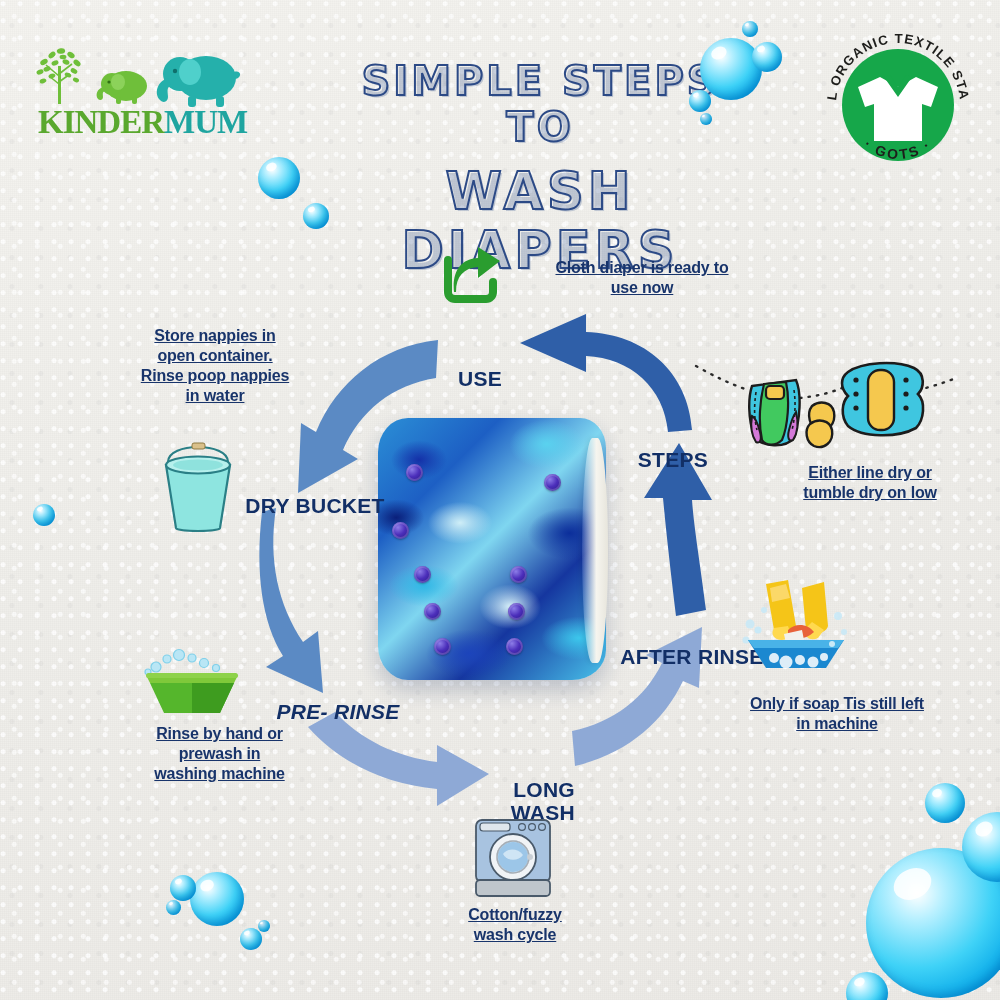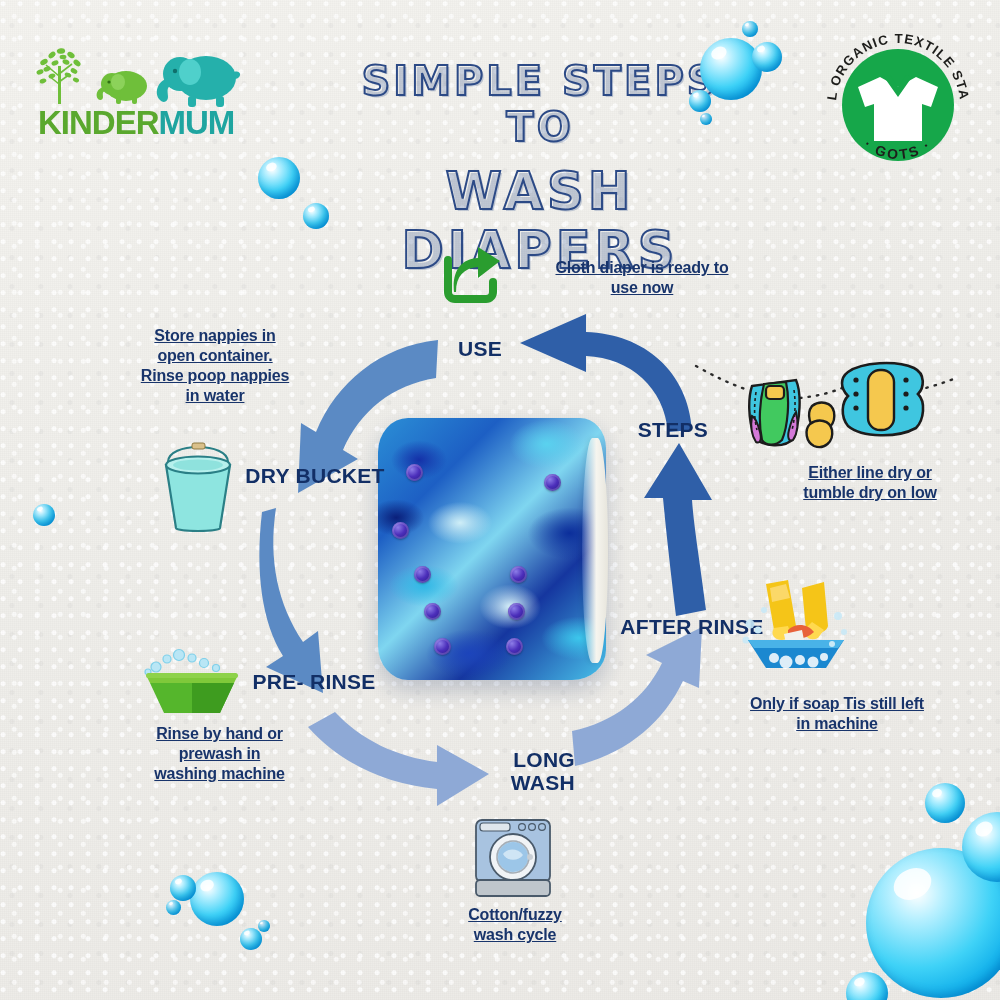--- a/index.html
+++ b/index.html
@@ -26,41 +26,41 @@
   }
   .abs{position:absolute;}
 
   
   .desc{
     color:#18346b;font-weight:700;font-size:16px;line-height:1.25;
     text-align:center;letter-spacing:-.2px;text-decoration:underline;
   }
   .step-label{
     color:#122f66;font-weight:700;font-size:21px;letter-spacing:.3px;
-    line-height:1.1;text-align:center;white-space:pre-line;
+    line-height:1.1;text-align:center;white-space:pre-line;margin-top:30px;
   }
 
   
   .title-wrap{left:330px;top:58px;width:420px;text-align:center;}
   .title-line{
     font-family:"DejaVu Sans", sans-serif;
     font-weight:700;
     color:transparent;
     -webkit-text-stroke:2px #2c4a86;
     letter-spacing:3px;
     text-shadow:2px 2px 0 rgba(44,74,134,.25);
   }
   .t1{font-size:40px;}
   .t2{font-size:51px;margin-top:12px;letter-spacing:4px;}
 
   
   .logo{left:28px;top:42px;width:230px;height:110px;}
   .logo-text{
     position:absolute;left:10px;top:62px;
-    font-family:Liberation Sans, sans-serif;
+    font-family:Liberation Serif, serif;
     font-size:33px;font-weight:700;letter-spacing:-1px;
   }
   .logo-k{color:#5aa82e;}
   .logo-m{color:#1fa5a0;}
 
   
   .gots{left:818px;top:25px;width:160px;height:160px;}
 
   
   .bub{
@@ -294,21 +294,21 @@
         <circle cx="64" cy="18" r="4.5"></circle>
         <circle cx="76" cy="23" r="3.5"></circle>
         <circle cx="8" cy="27" r="3"></circle>
       </g>
       <path d="M6,30 L98,30 L94,38 L10,38 Z" fill="#7fc93a"></path>
       <path d="M10,38 L94,38 L80,68 L24,68 Z" fill="#55b62c"></path>
       <path d="M52,38 L94,38 L80,68 L52,68 Z" fill="#3e9c1f"></path>
       <rect x="6" y="28" width="92" height="5" rx="2.5" fill="#8ed24a"></rect>
     </svg>
   </div>
-  <div class="abs step-label" style="left:224px;top:670px;width:180px;">PRE- RINSE</div>
+  <div class="abs step-label" style="left:248px;top:670px;width:180px;font-style:italic;">PRE- RINSE</div>
   <div class="abs desc" style="left:112px;top:724px;width:215px;white-space:pre-line;">Rinse by hand or
 prewash in
 washing machine</div>
 
   <div class="abs step-label" style="left:455px;top:748px;width:120px;text-align:right;">LONG
 WASH</div>
   <div class="abs" style="left:470px;top:812px;width:86px;height:90px;">
     <svg width="86" height="90" viewBox="0 0 86 90">
       <rect x="6" y="8" width="74" height="62" rx="6" fill="#a8c3e0" stroke="#4a5a6a" stroke-width="1.8"></rect>
       <rect x="6" y="68" width="74" height="16" rx="4" fill="#bfc6cc" stroke="#4a5a6a" stroke-width="1.8"></rect>

